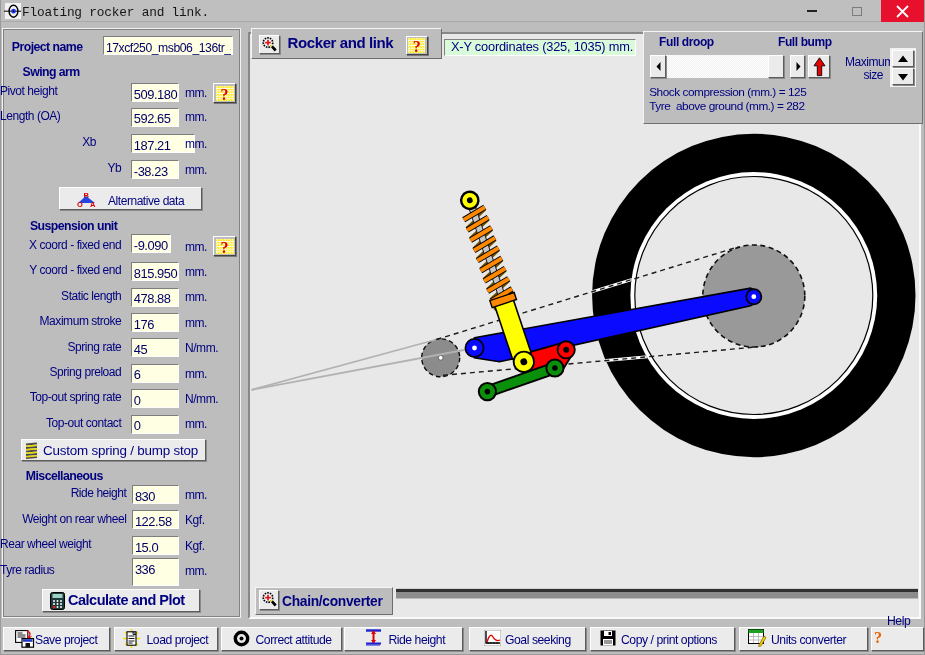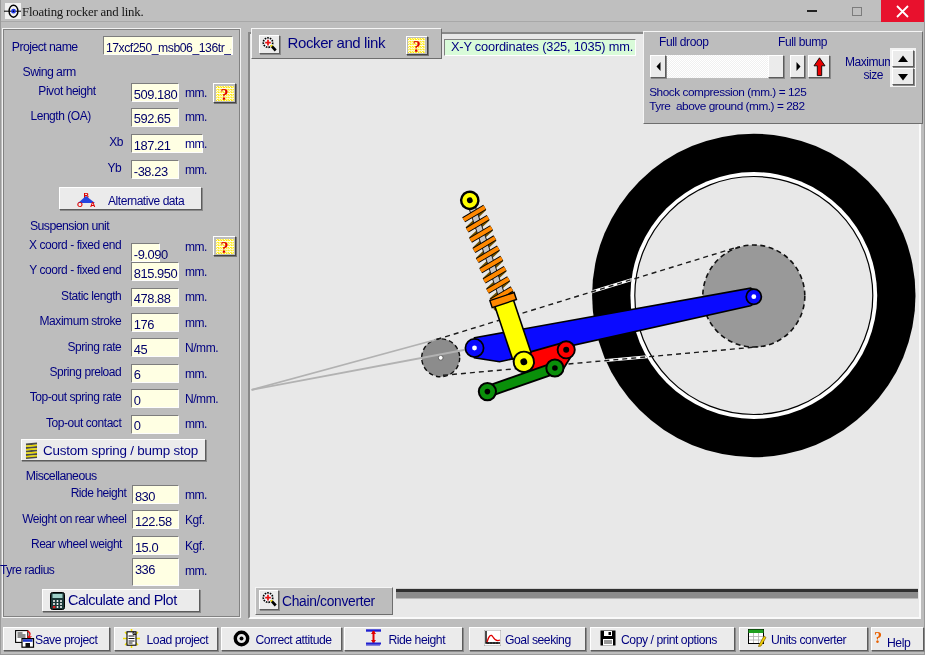--- a/index.html
+++ b/index.html
@@ -1,18 +1,18 @@
 <!DOCTYPE html>
 <html><head><meta charset="utf-8"><style>
 *{margin:0;padding:0;box-sizing:border-box}
 body{width:925px;height:655px;position:relative;overflow:hidden;background:#bdbdbd;
  font-family:"Liberation Sans",sans-serif;}
 .abs{position:absolute}
 .lbl{position:absolute;color:#000080;font-size:12px;line-height:14px;letter-spacing:-0.45px;white-space:nowrap}
-.b{font-weight:normal}
+.b{font-weight:bold}
 .inp{position:absolute;background:#ffffe3;color:#000068;font-size:12.9px;line-height:14px;
  letter-spacing:-0.45px;padding:3.8px 0 0 1.5px;white-space:nowrap;
  border-top:1.5px solid #7d7d7d;border-left:1.5px solid #7d7d7d;
  border-bottom:1.5px solid #fdfdfd;border-right:1.5px solid #fdfdfd}
 .btn{position:absolute;background:#ebebeb;
  border-top:1.5px solid #fff;border-left:1.5px solid #fff;
  border-bottom:1.5px solid #5c5c5c;border-right:1.5px solid #5c5c5c;
  box-shadow:1px 1px 0 #8a8a8a}
 .panel{position:absolute;background:#bdbdbd;border:1px solid #f2f2f2;
  box-shadow:inset 1px 1px 0 #828282,inset -1px -1px 0 #828282}
@@ -33,50 +33,50 @@
 <div class="abs" style="left:0;top:0;width:925px;height:655px;border:1px solid #9a9a9a"></div>
 
 <div class="abs" style="left:1px;top:0;width:923px;height:22px;background:#bfbfbf;border-bottom:1px solid #a8a8a8"></div>
 <svg class="abs" style="left:4px;top:3px" width="18" height="17" viewBox="0 0 18 17">
  <rect x="1" y="0" width="16" height="16" fill="#f2f2f2"></rect>
  <ellipse cx="9.5" cy="8.2" rx="4.4" ry="6" fill="none" stroke="#000" stroke-width="1.4"></ellipse>
  <line x1="0" y1="8.2" x2="17" y2="8.2" stroke="#000" stroke-width="1"></line>
  <circle cx="9.5" cy="8.2" r="2.4" fill="#2038e8"></circle>
  <circle cx="9.5" cy="8.2" r="0.8" fill="#000"></circle>
 </svg>
-<div class="abs" style="left:22px;top:4.5px;font-size:12.8px;letter-spacing:-0.2px;color:#161616;font-family:Liberation Serif, serif">Floating rocker and link.</div>
+<div class="abs" style="left:22px;top:4.5px;font-size:12.8px;letter-spacing:-0.2px;color:#161616;font-family:Liberation Mono, monospace">Floating rocker and link.</div>
 <div class="abs" style="left:807px;top:10px;width:10px;height:2px;background:#222"></div>
 <div class="abs" style="left:852px;top:6.5px;width:9.5px;height:9.5px;border:1.6px solid #7c7c7c"></div>
 <div class="abs" style="left:881px;top:0;width:43px;height:22px;background:#e8112d"></div>
 <svg class="abs" style="left:896px;top:5px" width="13" height="13" viewBox="0 0 13 13">
  <path d="M1,1 L12,12 M12,1 L1,12" stroke="#fff" stroke-width="1.8"></path>
 </svg>
 
 <div class="panel" style="left:2px;top:27.5px;width:239px;height:590px"></div>
 <div class="lbl b" style="left:11.8px;top:39.5px;font-size:12.3px;letter-spacing:-0.55px">Project name</div>
 <div class="inp" style="left:103.4px;top:36.1px;width:130px;height:19.4px;font-size:12.2px;letter-spacing:-0.45px">
     <div style="width:125px;overflow:hidden">17xcf250_msb06_136tr_45</div>
   </div>
 <div class="lbl b" style="left:22.5px;top:65px;font-size:12.3px;letter-spacing:-0.55px">Swing arm</div>
 <div class="lbl b" style="left:29.9px;top:218.7px;font-size:12.3px;letter-spacing:-0.55px">Suspension unit</div>
 <div class="lbl b" style="left:25.8px;top:468.8px;font-size:12.3px;letter-spacing:-0.55px">Miscellaneous</div>
-<div class="lbl" style="left:0;top:84.2px;width:134px;text-align:center">Pivot height</div>
+<div class="lbl" style="left:0;top:84.2px;width:134px;text-align:left">Pivot height</div>
 <div class="inp" style="left:131.3px;top:82.9px;width:48.0px;height:19px">509.180</div>
 <div class="lbl" style="left:185px;top:85.7px">mm.</div>
-<div class="lbl" style="left:0;top:108.8px;width:121.3px;text-align:center">Length (OA)</div>
+<div class="lbl" style="left:0;top:108.8px;width:121.3px;text-align:left">Length (OA)</div>
 <div class="inp" style="left:131.3px;top:107.5px;width:48.0px;height:19px">592.65</div>
 <div class="lbl" style="left:185px;top:110.3px">mm.</div>
-<div class="lbl" style="left:0;top:135.3px;width:123px;text-align:right">Xb</div>
-<div class="inp" style="left:131.3px;top:134.0px;width:72px;height:19px">187.21</div>
+<div class="lbl" style="left:0;top:135.3px;width:96px;text-align:right">Xb</div>
+<div class="inp" style="left:131.3px;top:134.0px;width:64px;height:19px">187.21</div>
 <div class="lbl" style="left:185px;top:136.8px">mm.</div>
 <div class="lbl" style="left:0;top:161.3px;width:121.3px;text-align:right">Yb</div>
 <div class="inp" style="left:131.3px;top:160.0px;width:48.0px;height:19px">-38.23</div>
 <div class="lbl" style="left:185px;top:162.8px">mm.</div>
 <div class="lbl" style="left:0;top:238.0px;width:121.3px;text-align:right">X coord - fixed end</div>
-<div class="inp" style="left:131.3px;top:243px;width:29px;height:19px">-9.090</div>
+<div class="inp" style="left:131.3px;top:234px;width:40px;height:19px">-9.090</div>
 <div class="lbl" style="left:185px;top:239.5px">mm.</div>
 <div class="lbl" style="left:0;top:263.4px;width:121.3px;text-align:right">Y coord - fixed end</div>
 <div class="inp" style="left:131.3px;top:262.1px;width:48.0px;height:19px">815.950</div>
 <div class="lbl" style="left:185px;top:264.9px">mm.</div>
 <div class="lbl" style="left:0;top:288.8px;width:121.3px;text-align:right">Static length</div>
 <div class="inp" style="left:131.3px;top:287.5px;width:48.0px;height:19px">478.88</div>
 <div class="lbl" style="left:185px;top:290.3px">mm.</div>
 <div class="lbl" style="left:0;top:314.2px;width:121.3px;text-align:right">Maximum stroke</div>
 <div class="inp" style="left:131.3px;top:312.9px;width:48.0px;height:19px">176</div>
 <div class="lbl" style="left:185px;top:315.7px">mm.</div>
@@ -91,21 +91,21 @@
 <div class="lbl" style="left:185px;top:391.9px">N/mm.</div>
 <div class="lbl" style="left:0;top:415.8px;width:121.3px;text-align:right">Top-out contact</div>
 <div class="inp" style="left:131.3px;top:414.5px;width:48.0px;height:19px">0</div>
 <div class="lbl" style="left:185px;top:417.3px">mm.</div>
 <div class="lbl" style="left:0;top:486.3px;width:126.4px;text-align:right">Ride height</div>
 <div class="inp" style="left:132.4px;top:485.0px;width:46.9px;height:19px">830</div>
 <div class="lbl" style="left:185px;top:487.8px">mm.</div>
 <div class="lbl" style="left:0;top:511.7px;width:126.4px;text-align:right">Weight on rear wheel</div>
 <div class="inp" style="left:132.4px;top:510.4px;width:46.9px;height:19px">122.58</div>
 <div class="lbl" style="left:185px;top:513.2px">Kgf.</div>
-<div class="lbl" style="left:0;top:537.1px;width:122px;text-align:right">Rear wheel weight</div>
+<div class="lbl" style="left:0;top:537.1px;width:122px;text-align:left">Rear wheel weight</div>
 <div class="inp" style="left:132.4px;top:535.8px;width:46.9px;height:19px">15.0</div>
 <div class="lbl" style="left:185px;top:538.6px">Kgf.</div>
 <div class="lbl" style="left:0;top:562.5px;width:126.4px;">Tyre radius</div>
 <div class="inp" style="left:132.4px;top:558px;width:46.9px;height:28px">336</div>
 <div class="lbl" style="left:185px;top:564.0px">mm.</div>
 <div class="qbtn" style="left:213px;top:83px;width:23px;height:20px;line-height:18px">?</div>
 <div class="qbtn" style="left:213px;top:236px;width:23px;height:20px;line-height:18px">?</div>
 
 <div class="btn" style="left:58.6px;top:186.5px;width:143px;height:23px"></div>
 <svg class="abs" style="left:76px;top:190.5px" width="21" height="16" viewBox="0 0 21 16">
@@ -366,12 +366,12 @@
 <rect x="0.5" y="0.5" width="15" height="14" fill="#fff" stroke="#000"></rect>
 <rect x="0.5" y="0.5" width="15" height="3.5" fill="#20a020"></rect>
 <g stroke="#b0b0b0" stroke-width="0.8">
       <path d="M5.5,4 L5.5,14 M10.5,4 L10.5,14 M1,7.5 h14 M1,11 h14"></path>
     </g>
 <path d="M11,16 L16,7 L18,8.5 L13,17 L10.5,17.5 Z" fill="#f2d000" stroke="#806000" stroke-width="0.7"></path>
 </svg>
 <div class="lbl" style="left:771px;top:632.5px;font-size:12.2px;letter-spacing:-0.45px">Units converter</div>
 <div class="tbtn" style="left:871px;width:53px"></div>
 <div class="abs" style="left:874px;top:629px;color:#e86000;font-weight:bold;font-size:16px;font-family:'Liberation Serif',serif">?</div>
-<div class="lbl" style="left:887px;top:636px;font-size:12.2px;letter-spacing:-0.45px">Help</div>
+<div class="lbl" style="left:887px;top:614px;font-size:12.2px;letter-spacing:-0.45px">Help</div>
 </body></html>

